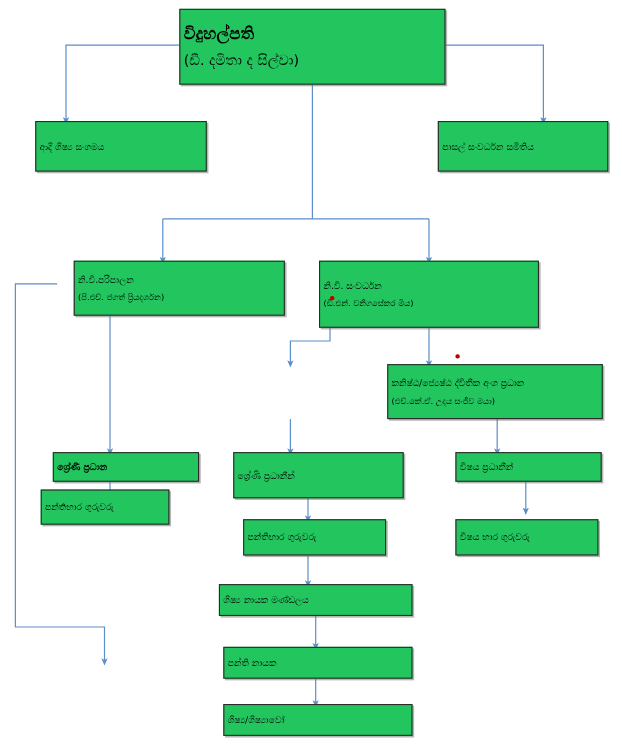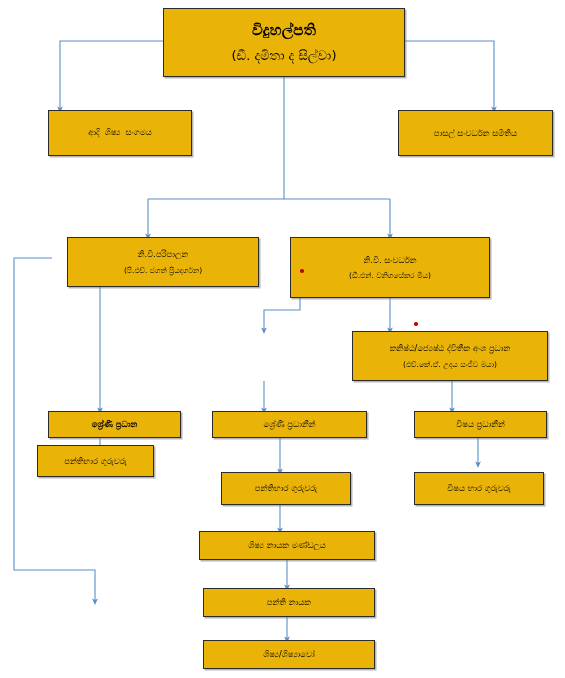--- a/index.html
+++ b/index.html
@@ -14,24 +14,24 @@
     position: relative;
     width: 565px;
     height: 678px;
     background: #ffffff;
     overflow: hidden;
   }
   .node {
     position: absolute;
     box-sizing: border-box;
     border: 1.2px solid #2b2b2b;
-    background: #eab308;
+    background: #22c55e;
     display: flex;
     flex-direction: column;
-    align-items: center;
+    align-items: flex-start;
     justify-content: center;
     text-align: center;
     color: #000000;
     z-index: 3;
     box-shadow: 1.5px 1.5px 0 rgba(120,120,120,0.55);
   }
   .node .title {
     font-size: 8.4px;
     line-height: 1.25;
     padding: 0 3px;
@@ -121,21 +121,21 @@
 
       <path d="M52,258 L14,258 L14,570 L95,570 L95,602" marker-end="url(#arrow)"></path>
     </g>
   </svg>
 
   <div class="node root" style="left:163px; top:8px; width:242px; height:69px;">
     <div class="title">විදුහල්පති</div>
     <div class="sub">(ඩී. දමිතා ද සිල්වා)</div>
   </div>
 
-  <div class="node single" style="left:48px; top:110px; width:144px; height:46px;font-family:Liberation Mono, monospace;">
+  <div class="node single" style="left:32px; top:110px; width:156px; height:46px;">
     <div class="title">ආදි ශිෂ්‍ය සංගමය</div>
   </div>
 
   <div class="node single" style="left:398px; top:110px; width:155px; height:46px;">
     <div class="title">පාසල් සංවර්ධන සමිතිය</div>
   </div>
 
   <div class="node" style="left:67px; top:237px; width:192px; height:50px;">
     <div class="title">නි.වි.පරිපාලන</div>
     <div class="sub">(පි.එච්. ජගත් ප්‍රියදර්ශන)</div>
@@ -151,21 +151,21 @@
   <div class="node" style="left:352px; top:331px; width:196px; height:50px;">
     <div class="title">කනිෂ්ඨ/ජ්‍යෙෂ්ඨ ද්විතීක අංශ ප්‍රධාන</div>
     <div class="sub">(එච්.කේ.ඒ. උදය සංජීව මයා)</div>
   </div>
   <div class="reddot" style="left:414px; top:322px;"></div>
 
   <div class="node single" style="left:48px; top:411px; width:133px; height:27px;font-weight:bold;">
     <div class="title">ශ්‍රේණි ප්‍රධාන</div>
   </div>
 
-  <div class="node single" style="left:212px; top:411px; width:155px; height:27px;">
+  <div class="node single" style="left:212px; top:411px; width:155px; height:42px;">
     <div class="title">ශ්‍රේණි ප්‍රධානීන්</div>
   </div>
 
   <div class="node single" style="left:414px; top:411px; width:133px; height:27px;">
     <div class="title">විෂය ප්‍රධානීන්</div>
   </div>
 
   <div class="node single" style="left:37px; top:445px; width:117px; height:32px;">
     <div class="title">පන්තිභාර ගුරුවරු</div>
   </div>

